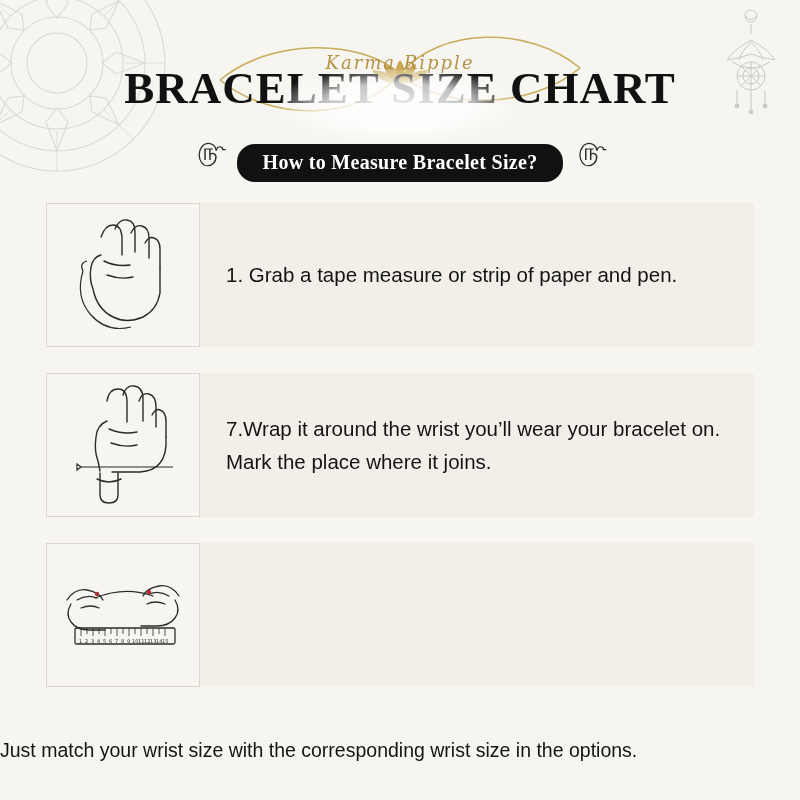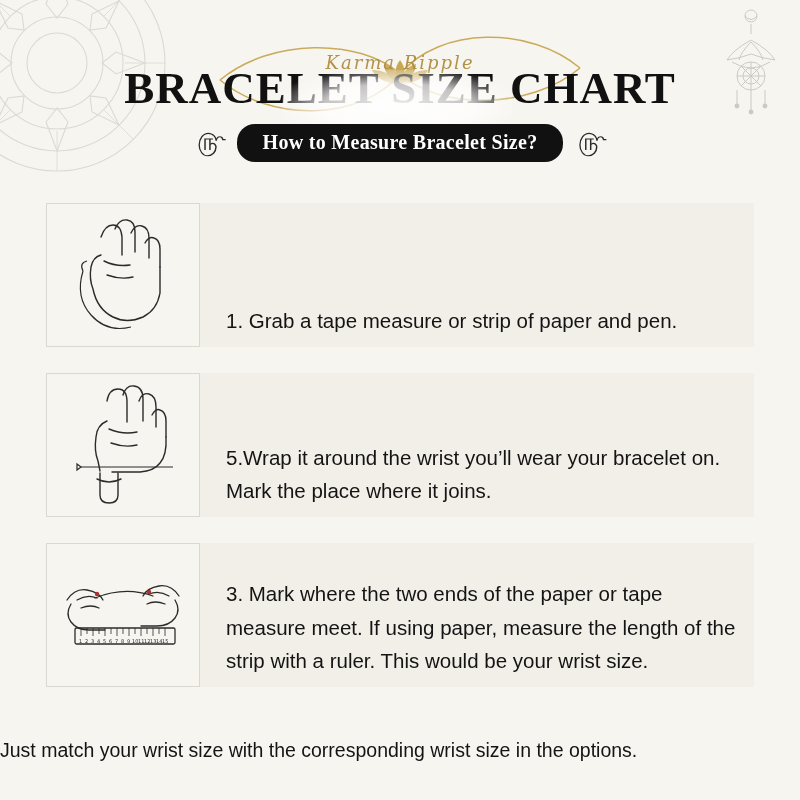--- a/index.html
+++ b/index.html
@@ -95,32 +95,33 @@
   .subtitle-pill {
     background: #111;
     color: #fff;
     border-radius: 18px;
     padding: 7px 26px 8px;
     font-family: "Liberation Serif", serif;
     font-weight: bold;
     font-size: 20px;
     letter-spacing: .3px;
     white-space: nowrap;
+    margin-top: 20px;
   }
 
   
   .steps {
     position: absolute;
     top: 203px;
     left: 46px;
     width: 708px;
   }
   .step {
     display: flex;
-    align-items: flex-end;
+    align-items: center;
     background: #f2efe9;
     margin-bottom: 26px;
   }
   .step-img {
     flex: 0 0 152px;
     background: #f7f5f0;
     border: 1px solid #ddd8cf;
     display: flex;
     align-items: center;
     justify-content: center;
@@ -269,21 +270,21 @@
           <path d="M48 62 q14 5 26 2"></path>
           <path d="M37 92 l0 22 q0 8 9 8 q9 0 9 -8 l0 -22"></path>
           <path d="M34 98 q12 6 24 0"></path>
         </g>
         <g fill="none" stroke="#2b2b2b" stroke-width="1.2">
           <path d="M18 86 L110 86"></path>
           <path d="M18 86 l-4 -3 l0 6 z"></path>
         </g>
       </svg>
     </div>
-    <div class="step-text">5.Wrap it around the wrist you’ll wear your bracelet on. Mark the place where it joins.</div>
+    <div class="step-text">7.Wrap it around the wrist you’ll wear your bracelet on. Mark the place where it joins.</div>
   </div>
 
   <div class="step step-3">
     <div class="step-img">
       <svg width="140" height="118" viewBox="0 0 140 118">
         <g fill="none" stroke="#2b2b2b" stroke-width="1.3" stroke-linecap="round" stroke-linejoin="round">
 
           <path d="M14 44 q8 -12 20 -10 q12 2 16 10"></path>
           <path d="M18 48 q-6 10 0 18 q6 8 18 8 l16 0"></path>
           <path d="M24 44 q10 -6 20 -2"></path>
@@ -331,18 +332,17 @@
           <text x="97" y="87">13</text>
             <text x="103" y="87">14</text>
             <text x="109" y="87">15</text>
         </g>
         <g fill="#b03030">
           <circle cx="44" cy="38" r="2.2"></circle>
           <circle cx="96" cy="36" r="2.2"></circle>
         </g>
       </svg>
     </div>
-    <div class="step-text">3. Mark where the two ends of the paper or tape measure meet. If using paper, measure the length of the strip with a ruler. This would be your wrist size.</div>
   </div>
 
 </div>
 
 <div class="footer">Just match your wrist size with the corresponding wrist size in the options.</div>
 
 </body></html>

